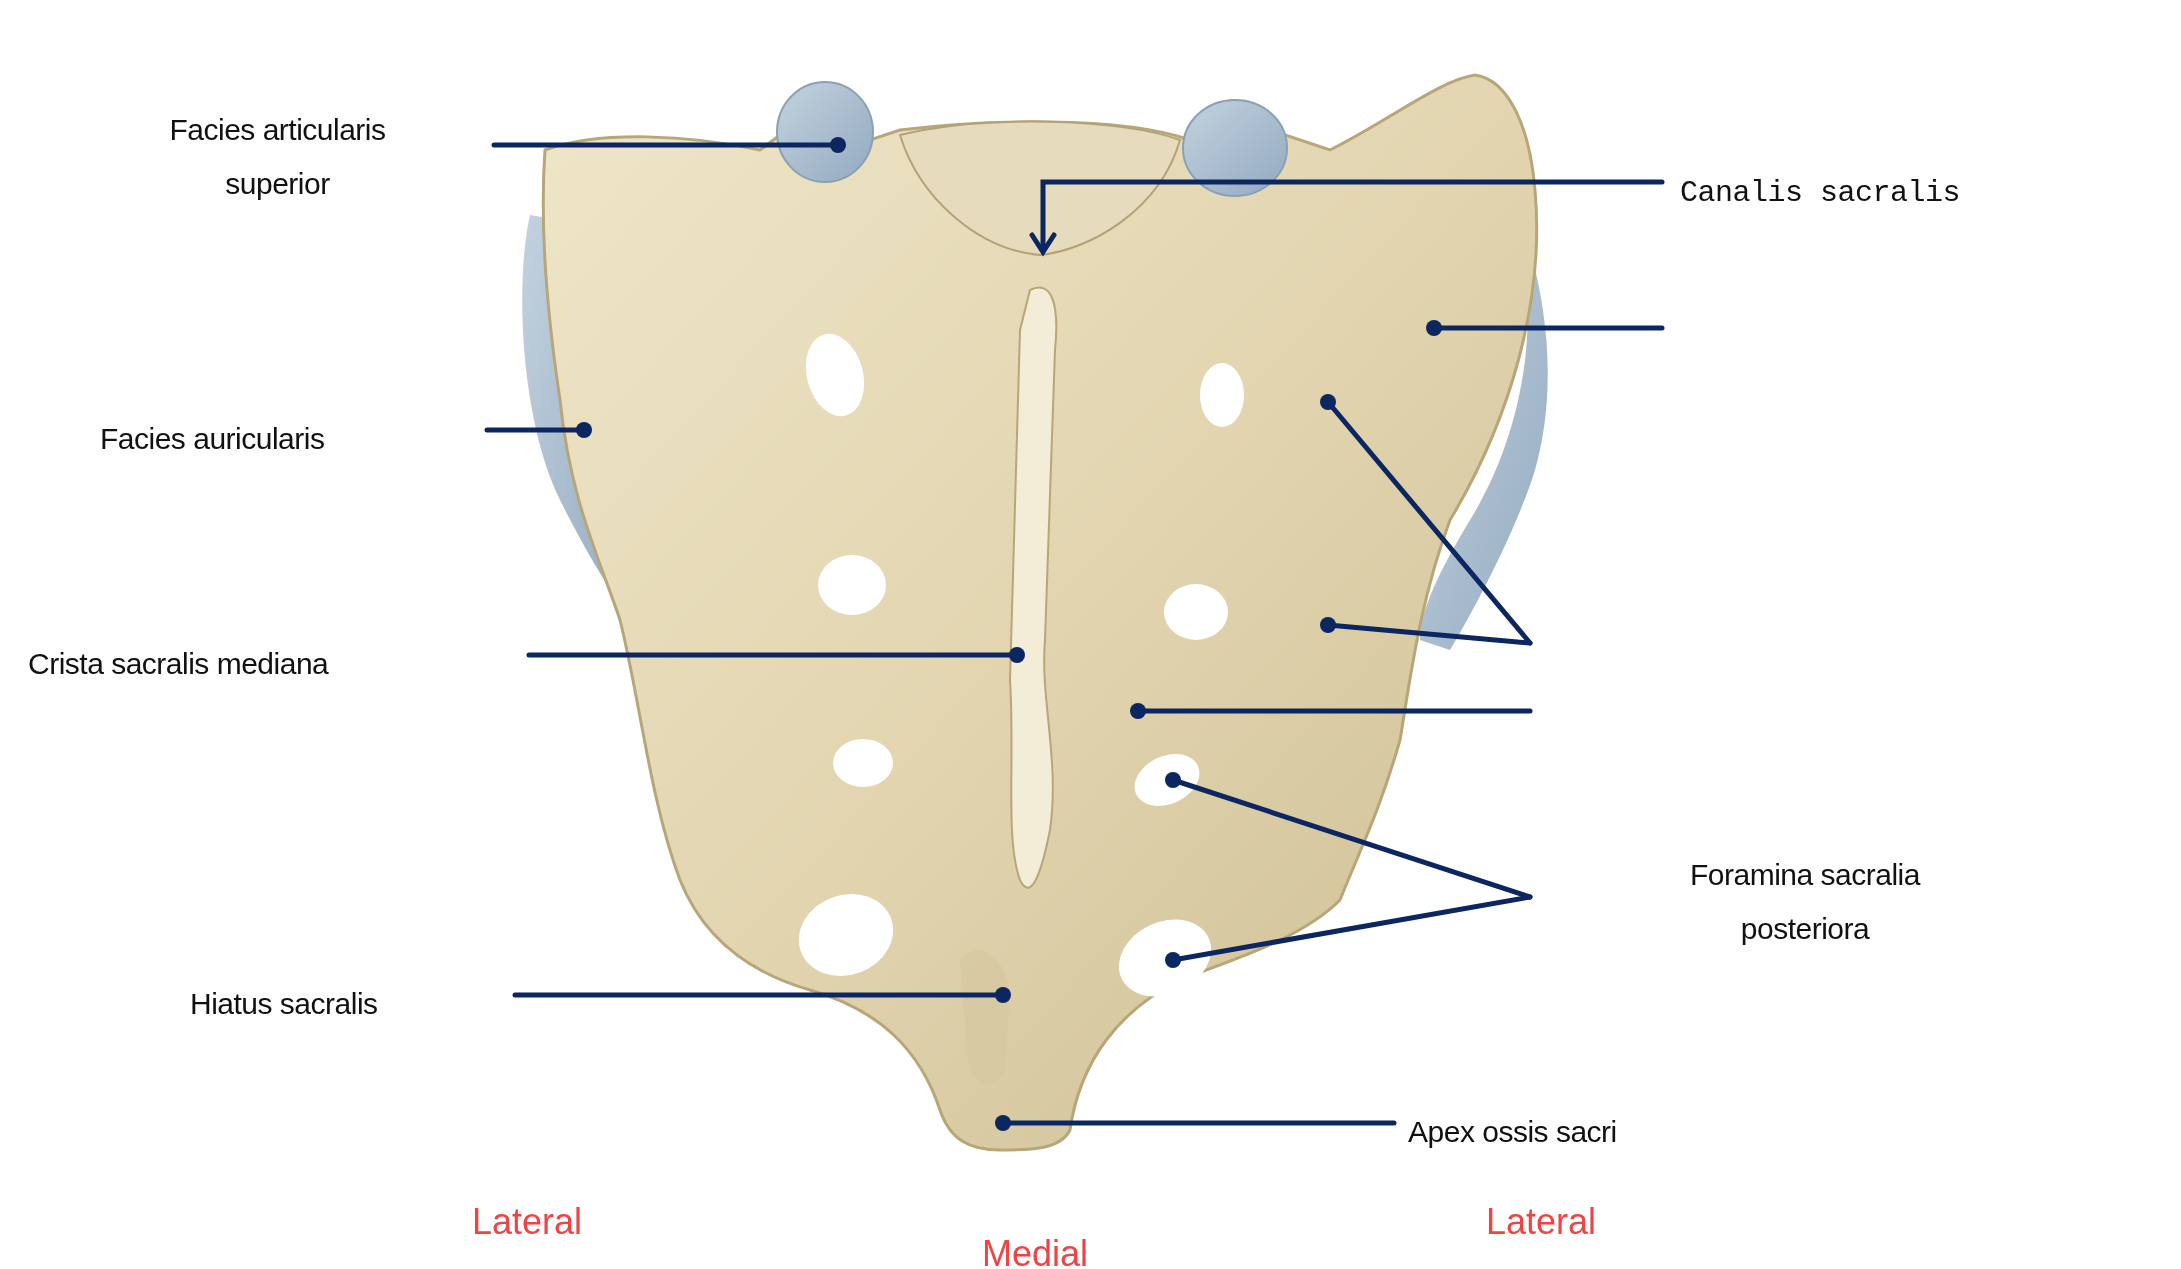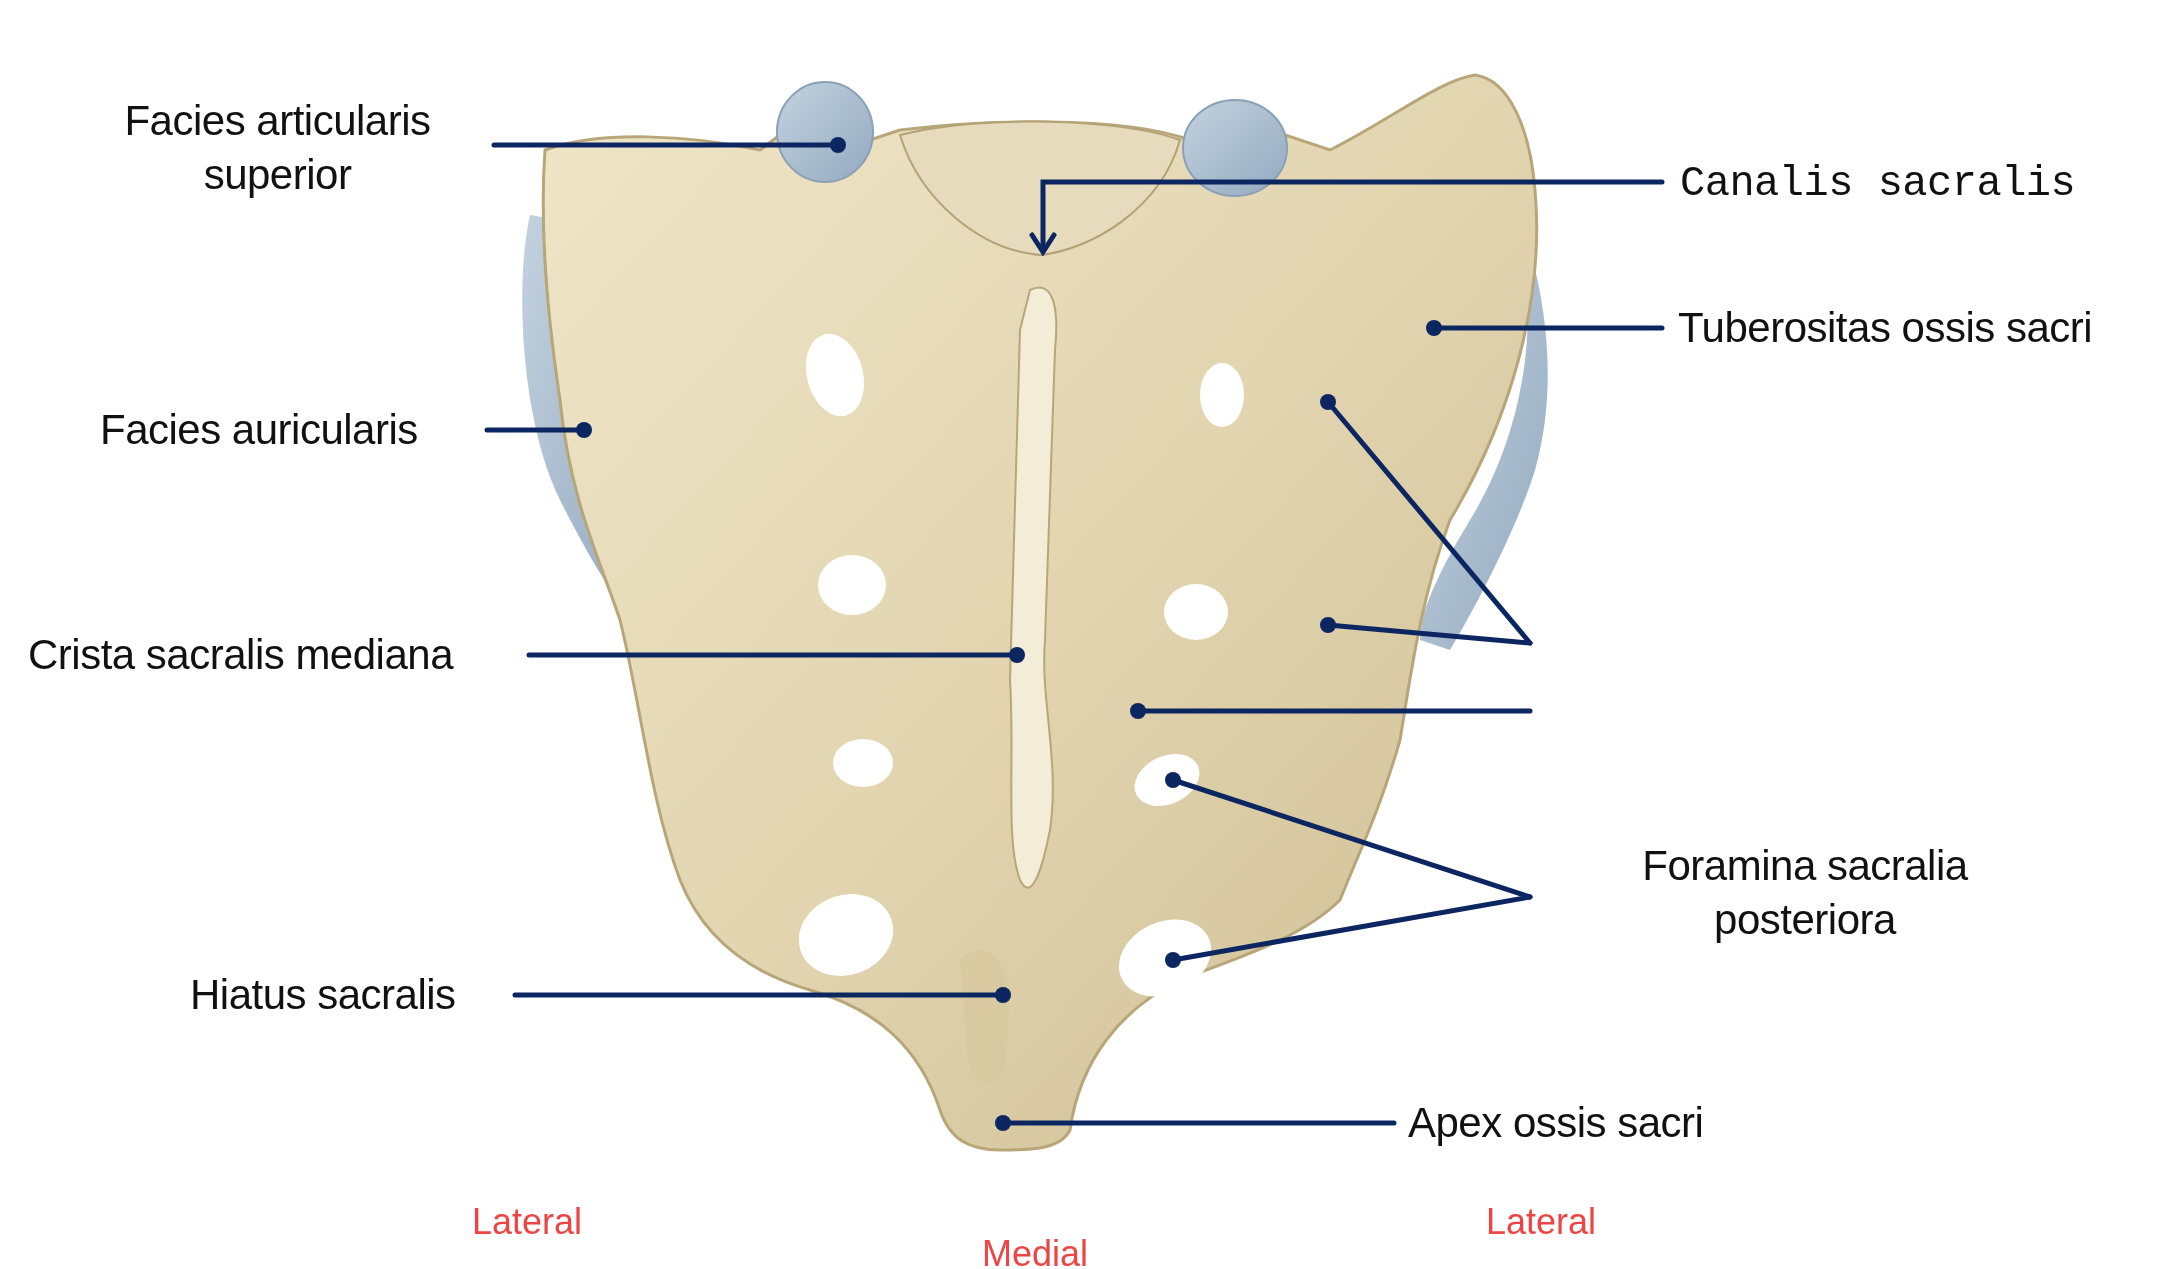--- a/index.html
+++ b/index.html
@@ -1,19 +1,19 @@
 <!DOCTYPE html>
 <html><head>
 <meta charset="utf-8">
 <style>
   html, body { margin:0; padding:0; background:#ffffff; }
   body { width:2181px; height:1269px; position:relative; overflow:hidden; font-family:"Liberation Sans", sans-serif; }
   .stage { position:absolute; left:0; top:0; width:2181px; height:1269px; }
   svg.art { position:absolute; left:0; top:0; }
-  .label { position:absolute; color:#111111; font-size:42px; line-height:54px; white-space:nowrap; letter-spacing:-0.5px; }
+  .label { position:absolute; color:#111111; font-size:30px; line-height:54px; white-space:nowrap; letter-spacing:-0.5px;margin-top:9px; }
   .label.center { text-align:center; }
   .orient { position:absolute; color:#ef4444; font-size:36px; line-height:40px; white-space:nowrap; transform:translateX(-50%); }
 </style>
 </head>
 <body>
 
 <div class="stage">
 
   <svg class="art" width="2181" height="1269" viewBox="0 0 2181 1269">
     <defs>
@@ -100,21 +100,20 @@
 
   <div class="label center" style="left:90px; top:94px; width:375px;">
     <div>Facies articularis</div>
     <div>superior</div>
   </div>
   <div class="label" style="left:100px; top:403px;">Facies auricularis</div>
   <div class="label" style="left:28px; top:628px;">Crista sacralis mediana</div>
   <div class="label" style="left:190px; top:968px;">Hiatus sacralis</div>
 
   <div class="label" style="left:1680px; top:157px;font-family:Liberation Mono, monospace;">Canalis sacralis</div>
-  <div class="label" style="left:1678px; top:301px;">Tuberositas ossis sacri</div>
   <div class="label center" style="left:1600px; top:839px; width:410px;">
     <div>Foramina sacralia</div>
     <div>posteriora</div>
   </div>
   <div class="label" style="left:1408px; top:1096px;">Apex ossis sacri</div>
 
   <div class="orient" style="left:527px; top:1202px;">Lateral</div>
   <div class="orient" style="left:1035px; top:1205px;margin-top:29px;">Medial</div>
   <div class="orient" style="left:1541px; top:1202px;">Lateral</div>
 </div>

